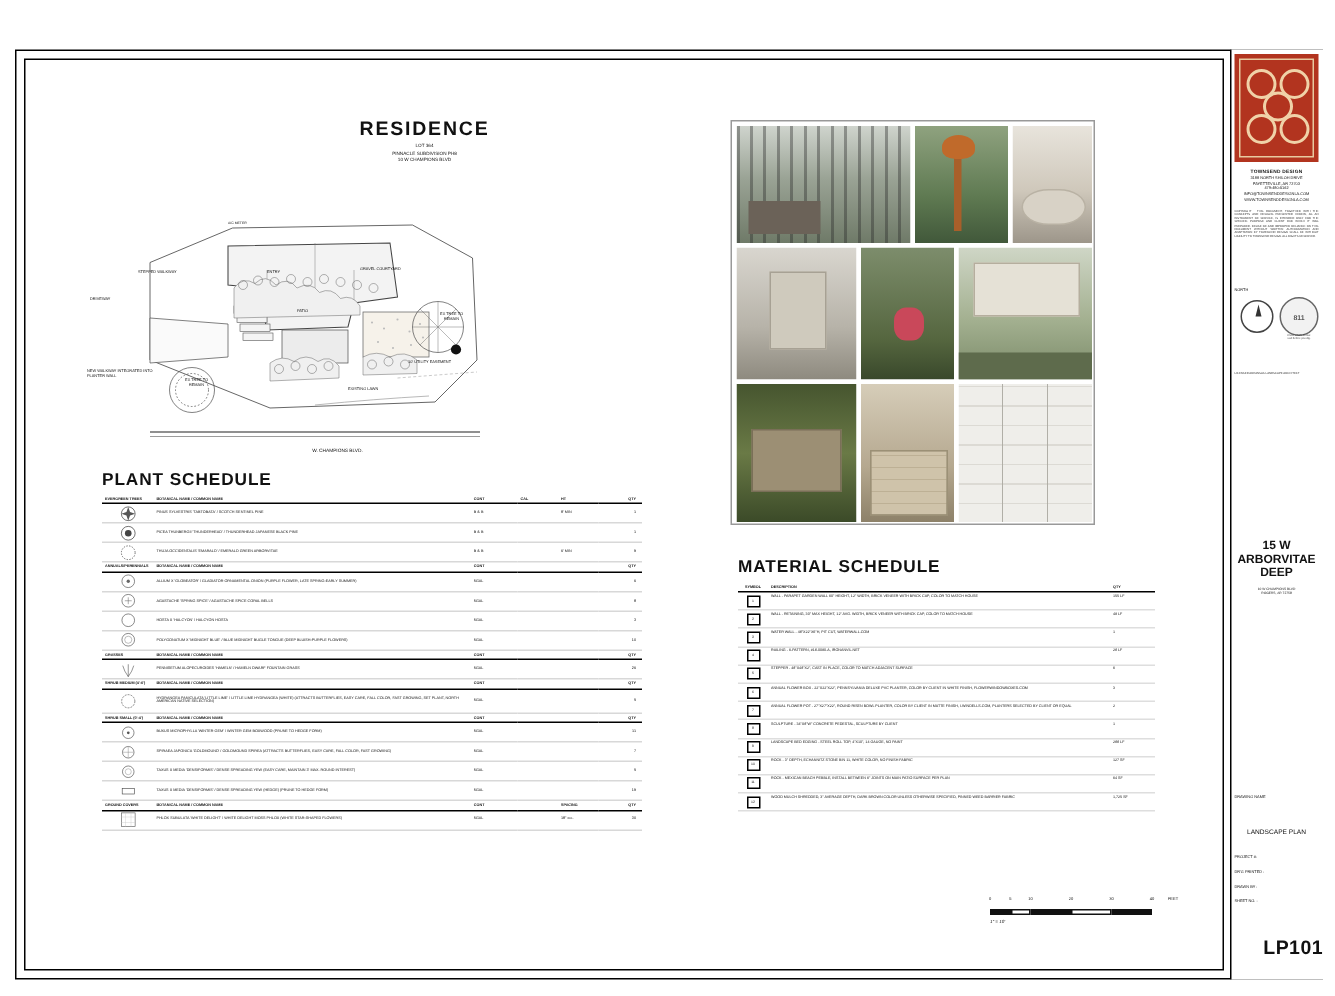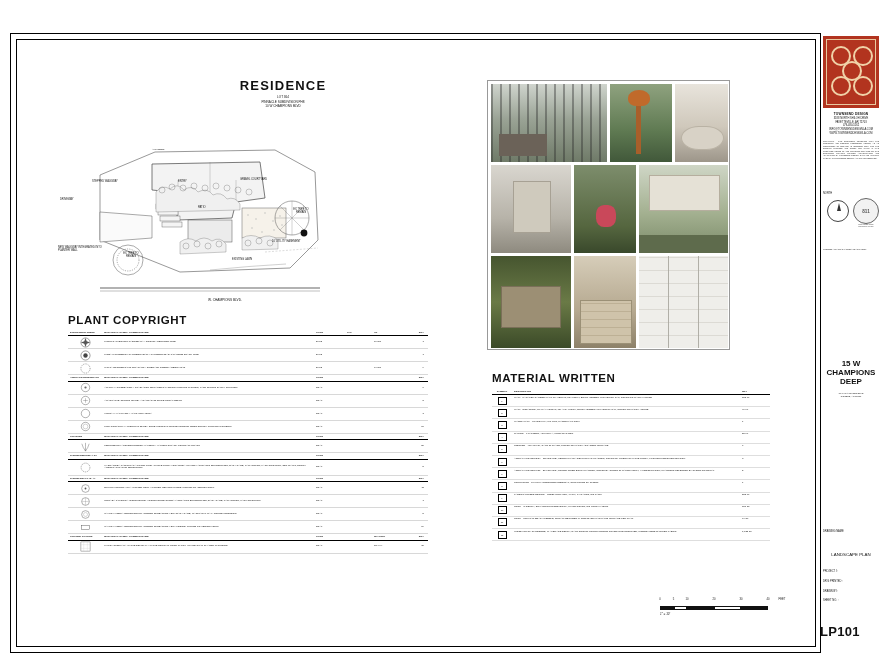--- a/index.html
+++ b/index.html
@@ -25,21 +25,21 @@
   .tb-seal{position:absolute;left:30px;top:6px;width:24px;height:24px;border-radius:50%;border:.6px solid #666;background:#f2f2f2;font-size:4.6px;display:flex;align-items:center;justify-content:center;color:#555;font-weight:bold;}
   .tb-seal-sub{position:absolute;left:28px;top:31px;width:30px;font-size:1.8px;text-align:center;color:#444;}
   .tb-lic{position:absolute;left:823px;top:248px;width:56px;font-size:1.9px;color:#333;}
 
   .tb-project{position:absolute;left:823px;top:360px;width:56px;text-align:center;}
   .tb-project .big{font-size:8px;font-weight:bold;line-height:1.12;}
   .tb-project .sub{margin-top:5px;font-size:2.2px;line-height:1.35;color:#222;}
   .tb-label{position:absolute;left:823px;font-size:2.6px;color:#111;}
   .tb-value{position:absolute;left:823px;width:56px;text-align:center;font-size:4.4px;color:#111;}
   .tb-sheetno{position:absolute;left:820px;top:606px;width:62px;height:47px;}
-  .tb-sheetno .num{position:absolute;left:0;top:18px;width:62px;text-align:left;font-size:13px;font-weight:bold;letter-spacing:.3px;}
+  .tb-sheetno .num{position:absolute;left:0;top:18px;width:62px;text-align:right;font-size:13px;font-weight:bold;letter-spacing:.3px;}
 
   
   .res-title{position:absolute;left:198px;top:78px;width:170px;text-align:center;font-size:13px;font-weight:bold;letter-spacing:1.2px;}
   .res-sub{position:absolute;left:198px;top:95px;width:170px;text-align:center;font-size:3.1px;line-height:1.5;color:#111;}
 
   .plan{position:absolute;left:60px;top:120px;width:300px;height:190px;}
   .plan svg{position:absolute;left:0;top:0;}
   .plan-note{position:absolute;font-size:2.6px;color:#111;line-height:1.3;}
 
   
@@ -179,21 +179,21 @@
     <div class="plan-note" style="left:138px;top:86px;">PATIO</div>
     <div class="plan-note" style="left:0px;top:78px;">DRIVEWAY</div>
     <div class="plan-note" style="left:172px;top:138px;">EXISTING LAWN</div>
     <div class="plan-note" style="left:-2px;top:126px;width:46px;">NEW WALKWAY INTEGRATED INTO PLANTER WALL</div>
     <div class="plan-note" style="left:58px;top:132px;width:26px;text-align:center;">EX TREE TO REMAIN</div>
     <div class="plan-note" style="left:228px;top:88px;width:26px;text-align:center;">EX TREE TO REMAIN</div>
     <div class="plan-note" style="left:212px;top:120px;">10' UTILITY EASEMENT</div>
     <div class="plan-note" style="left:110px;top:178px;width:110px;text-align:center;font-size:3.2px;">W. CHAMPIONS BLVD.</div>
   </div>
 
-  <div class="ps-title">PLANT COPYRIGHT</div>
+  <div class="ps-title">PLANT SCHEDULE</div>
   <div class="ps">
     <table>
 
       <tbody>
           <tr class="sec">
         <td class="c-sym">EVERGREEN TREES</td>
         <td class="c-name">BOTANICAL NAME / COMMON NAME</td>
         <td class="c-cont">CONT</td>
         <td class="c-cal">CAL</td>
         <td class="c-ht">HT</td>
@@ -465,21 +465,21 @@
         <div class="g" style="background:linear-gradient(180deg,#d6cdb9 0%,#b5a88f 60%,#8d8169 100%);"></div>
         <div style="position:absolute;left:6px;top:44px;width:50px;height:42px;background:repeating-linear-gradient(0deg,#cfc3aa 0 7px,#bdb095 7px 8px);border:1px solid #9b9076;"></div>
       </div>
       <div class="ph" style="left:148px;top:172px;width:89px;height:92px;">
         <div class="g" style="background:repeating-linear-gradient(0deg,#efeeea 0 12px,#dcdad4 12px 13px);"></div>
         <div class="g" style="background:repeating-linear-gradient(90deg,rgba(0,0,0,0) 0 29px,rgba(170,168,160,.9) 29px 30px);"></div>
       </div>
     </div>
   </div>
 
-  <div class="ms-title">MATERIAL WRITTEN</div>
+  <div class="ms-title">MATERIAL SCHEDULE</div>
   <div class="ms">
     <table>
       <tbody>
           <tr>
         <th class="c1">SYMBOL</th>
         <th>DESCRIPTION</th>
         <th class="c3">QTY</th>
       </tr>
       <tr>
             <td class="c1"><span class="msbox">1</span></td>
@@ -607,21 +607,21 @@
     <div class="tb-seal-sub">
       <div>Know what's below.</div>
       <div>Call before you dig.</div>
     </div>
   </div>
 
   <div class="tb-lic">LICENSED ARKANSAS LANDSCAPE ARCHITECT</div>
 
   <div class="tb-project">
     <div class="big">15 W</div>
-    <div class="big">CHAMPIONS</div>
+    <div class="big">ARBORVITAE</div>
     <div class="big">DEEP</div>
     <div class="sub">
       <div>10 W CHAMPIONS BLVD</div>
       <div>ROGERS, AR 72758</div>
     </div>
   </div>
 
   <div class="tb-label" style="top:530px;">DRAWING NAME</div>
   <div class="tb-value" style="top:552px;">LANDSCAPE PLAN</div>
 

